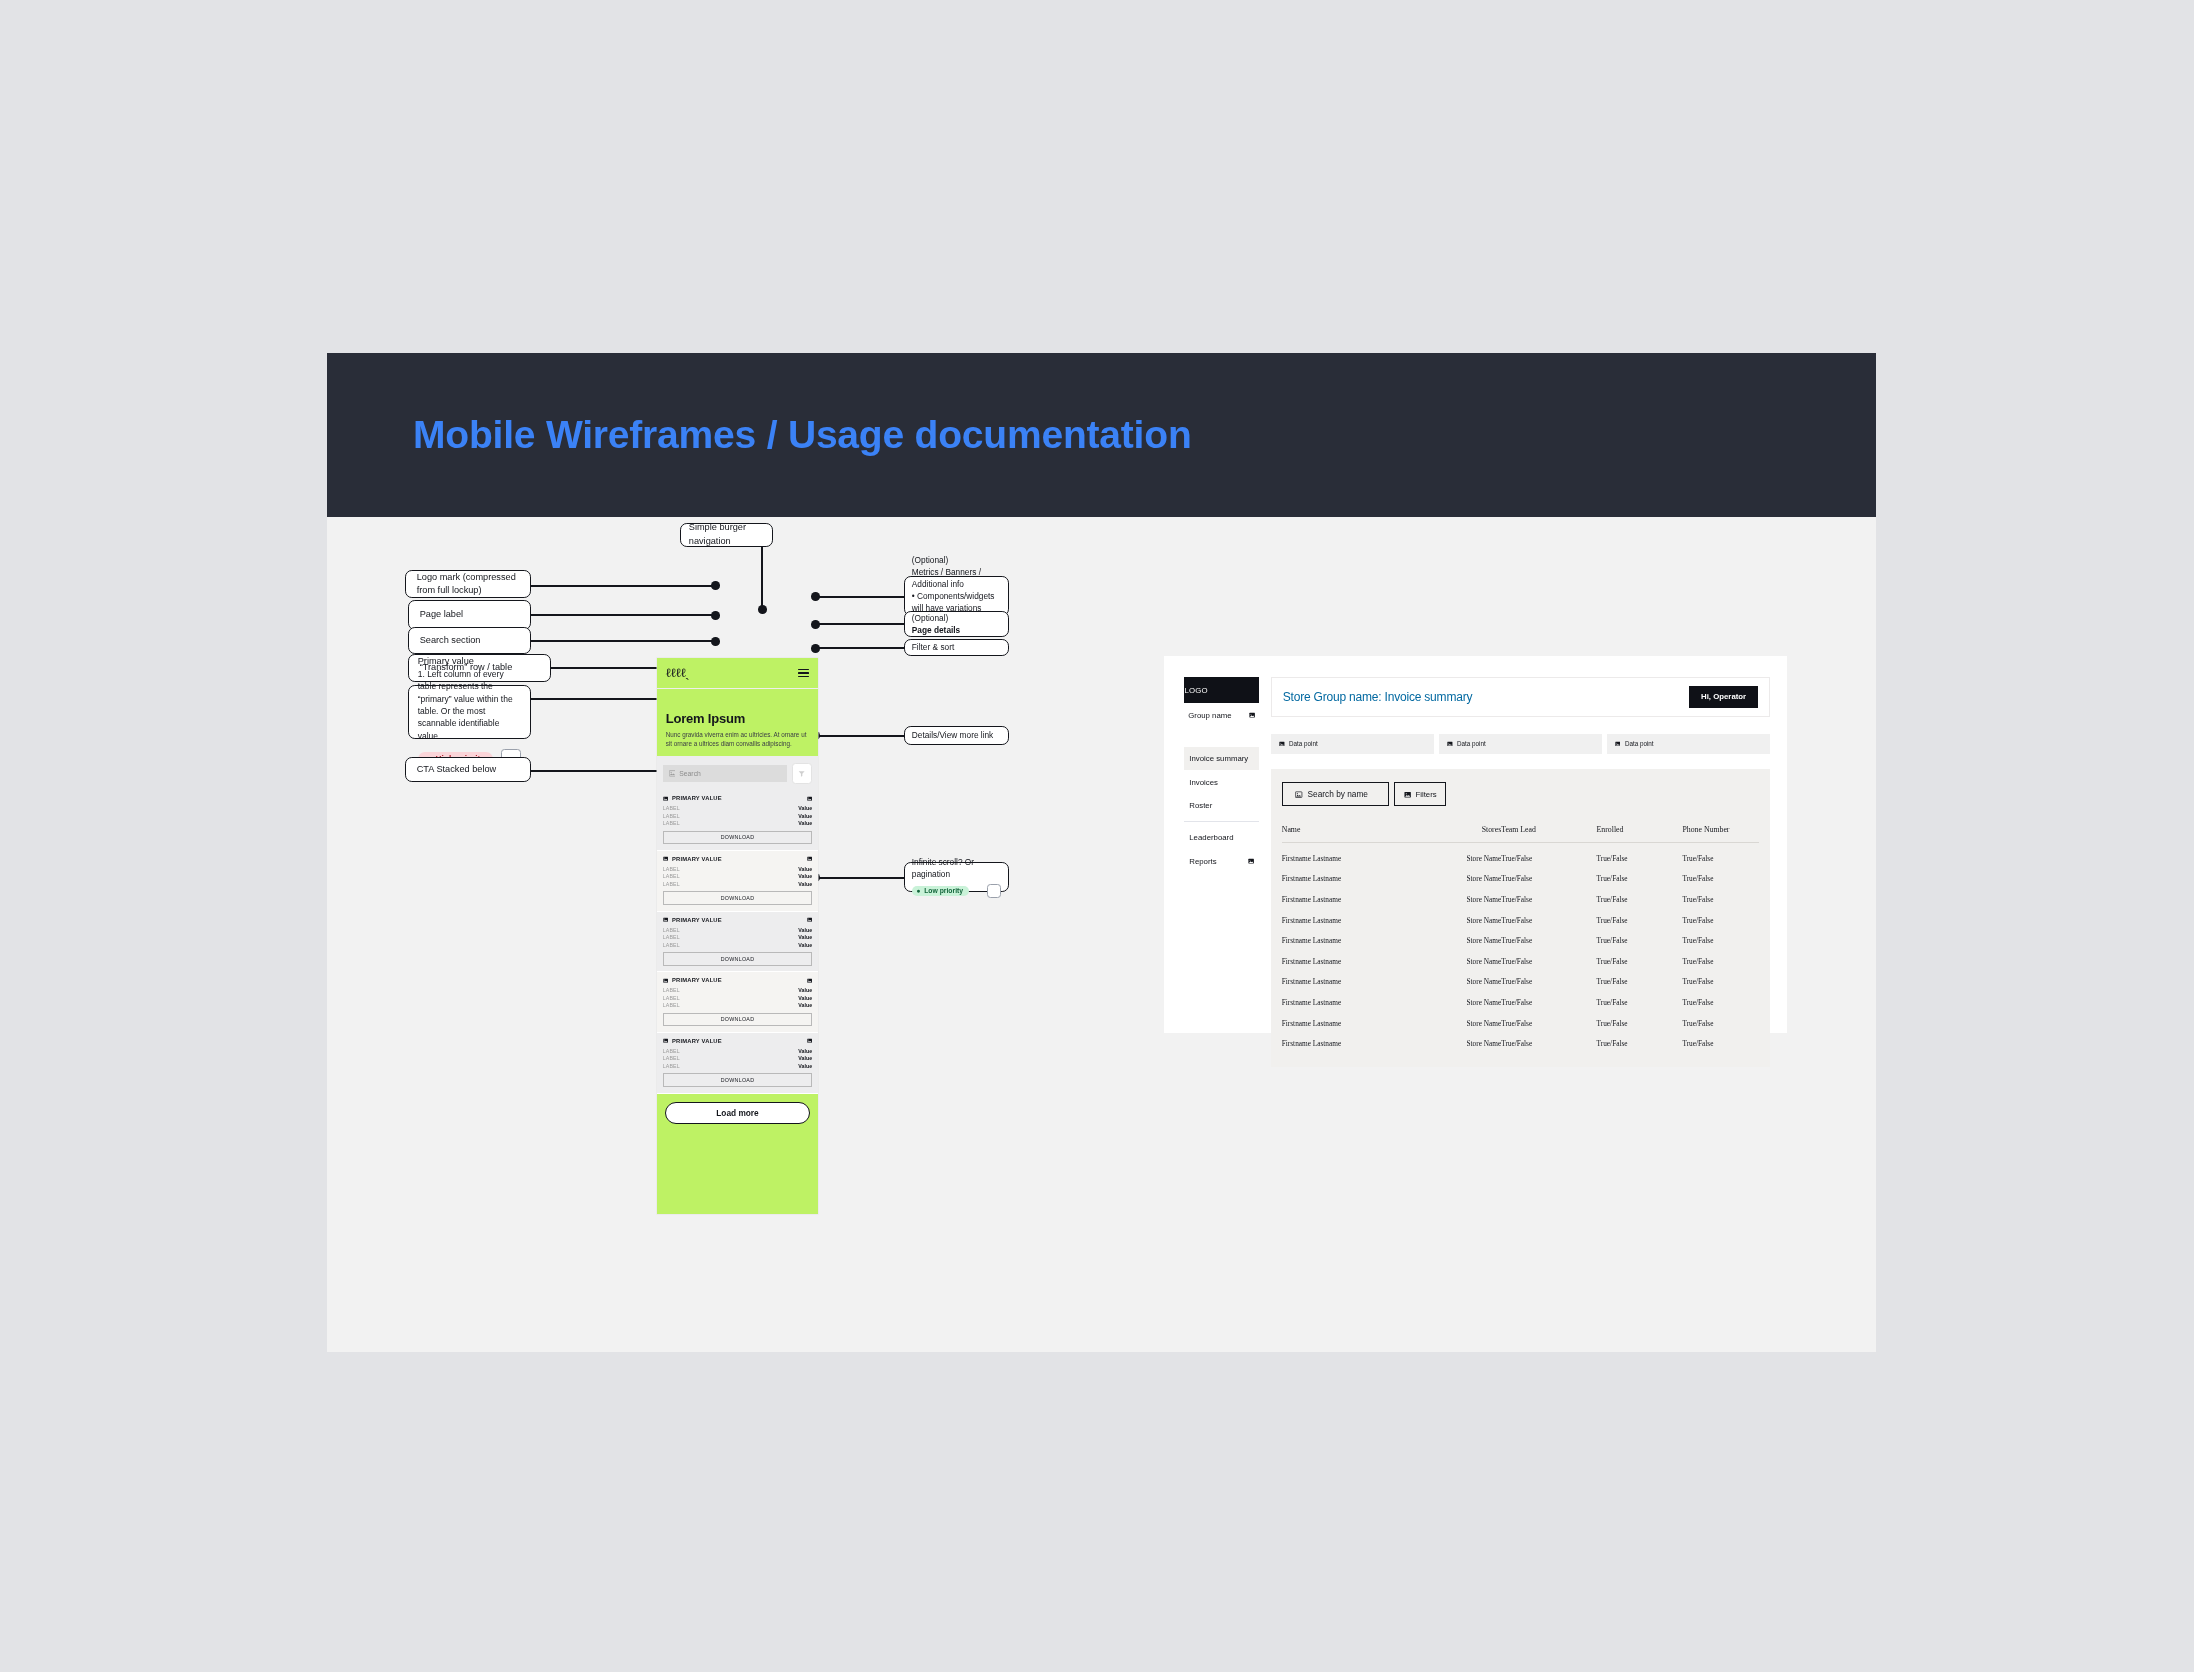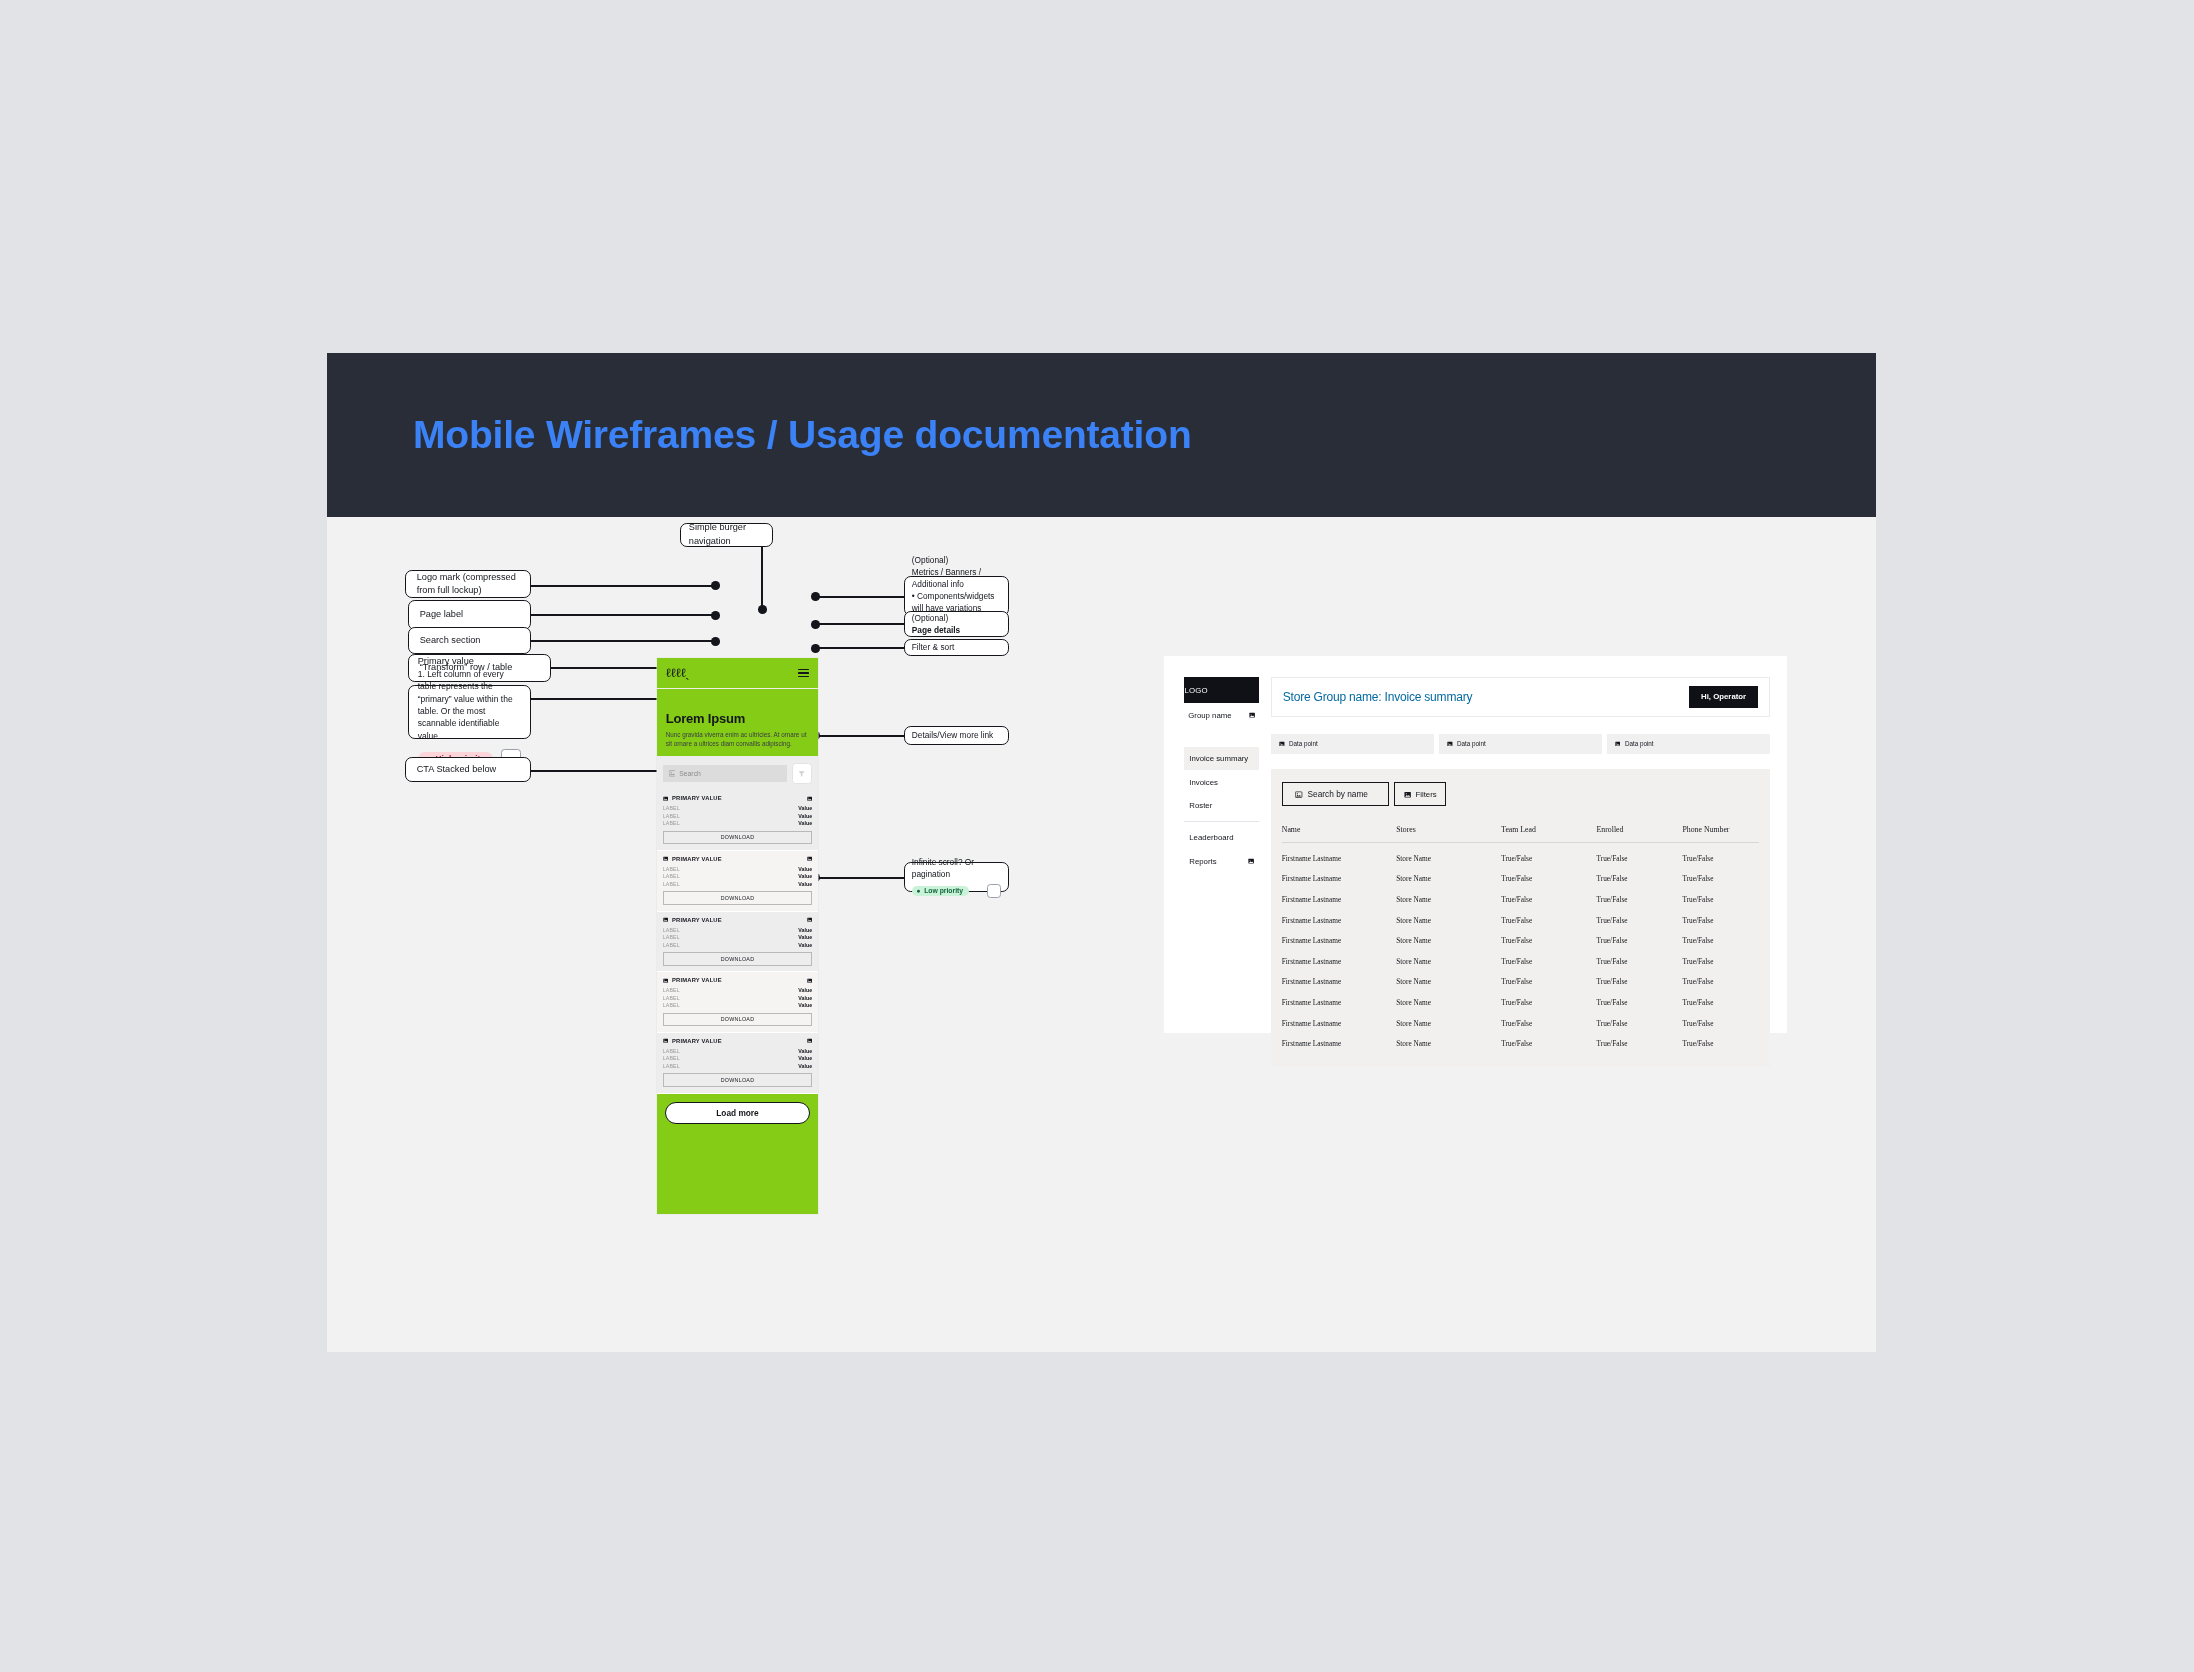--- a/index.html
+++ b/index.html
@@ -41,21 +41,21 @@
   .cbox{width:18.5px;height:18.5px;border:1px solid #9aa0ab;border-radius:3.4px;background:#fff;}
 
   
   .ln-h{position:absolute;height:1.9px;background:#14161c;}
   .ln-v{position:absolute;width:1.9px;background:#14161c;}
   .dot{position:absolute;width:8.7px;height:8.7px;border-radius:50%;background:#14161c;}
 
   
   .mobile{
     position:absolute;left:657px;top:658px;width:161px;height:556px;
-    background:#84cc16;box-shadow:0 0 0 0.5px #e4e4e4;
+    background:#bef264;box-shadow:0 0 0 0.5px #e4e4e4;
   }
   .m-top{
     height:31px;border-bottom:0.5px solid #eee;display:flex;align-items:center;
     justify-content:space-between;padding:0 8.7px;box-sizing:border-box;
   }
   .m-logo{font-size:12.6px;color:#14161c;letter-spacing:-1.5px;font-family:"DejaVu Serif",serif;
     transform:scaleX(1.1);}
   .burger{display:flex;flex-direction:column;gap:1.9px;cursor:pointer;}
   .burger i{display:block;width:11.7px;height:1.5px;background:#14161c;border-radius:0.5px;}
   .m-hero{padding:22.4px 8.7px 0;}
@@ -117,21 +117,21 @@
     font-size:8.3px;color:#14161c;}
   .d-filterbtn{border:0.7px solid #14161c;background:transparent;
     display:flex;align-items:center;gap:4.4px;padding:6.3px 8.7px;box-sizing:border-box;
     font-size:7.8px;color:#14161c;}
   table.dt{width:100%;border-collapse:collapse;margin-top:15px;font-family:Liberation Serif, serif;}
   table.dt th{text-align:left;font-weight:400;font-size:7.8px;color:#14161c;
     padding:3.9px 0 7.8px;border-bottom:0.5px solid #d9d7d3;}
   table.dt td{text-align:left;font-size:7.3px;color:#14161c;padding:5.8px 0 5.8px;}
   table.dt tr.spacer td{padding:0;height:4.9px;}
   table.dt th:nth-child(1),table.dt td:nth-child(1){width:24%;}
-  table.dt th:nth-child(2),table.dt td:nth-child(2){width:22%;}
+  table.dt th:nth-child(2),table.dt td:nth-child(2){width:22%;text-align:right;}
   table.dt th:nth-child(3),table.dt td:nth-child(3){width:20%;}
   table.dt th:nth-child(4),table.dt td:nth-child(4){width:18%;}
   .icn{display:inline-block;vertical-align:middle;}
 </style>
 </head>
 <body>
 
 <div class="canvas">
 
   <div class="canvas-header">

